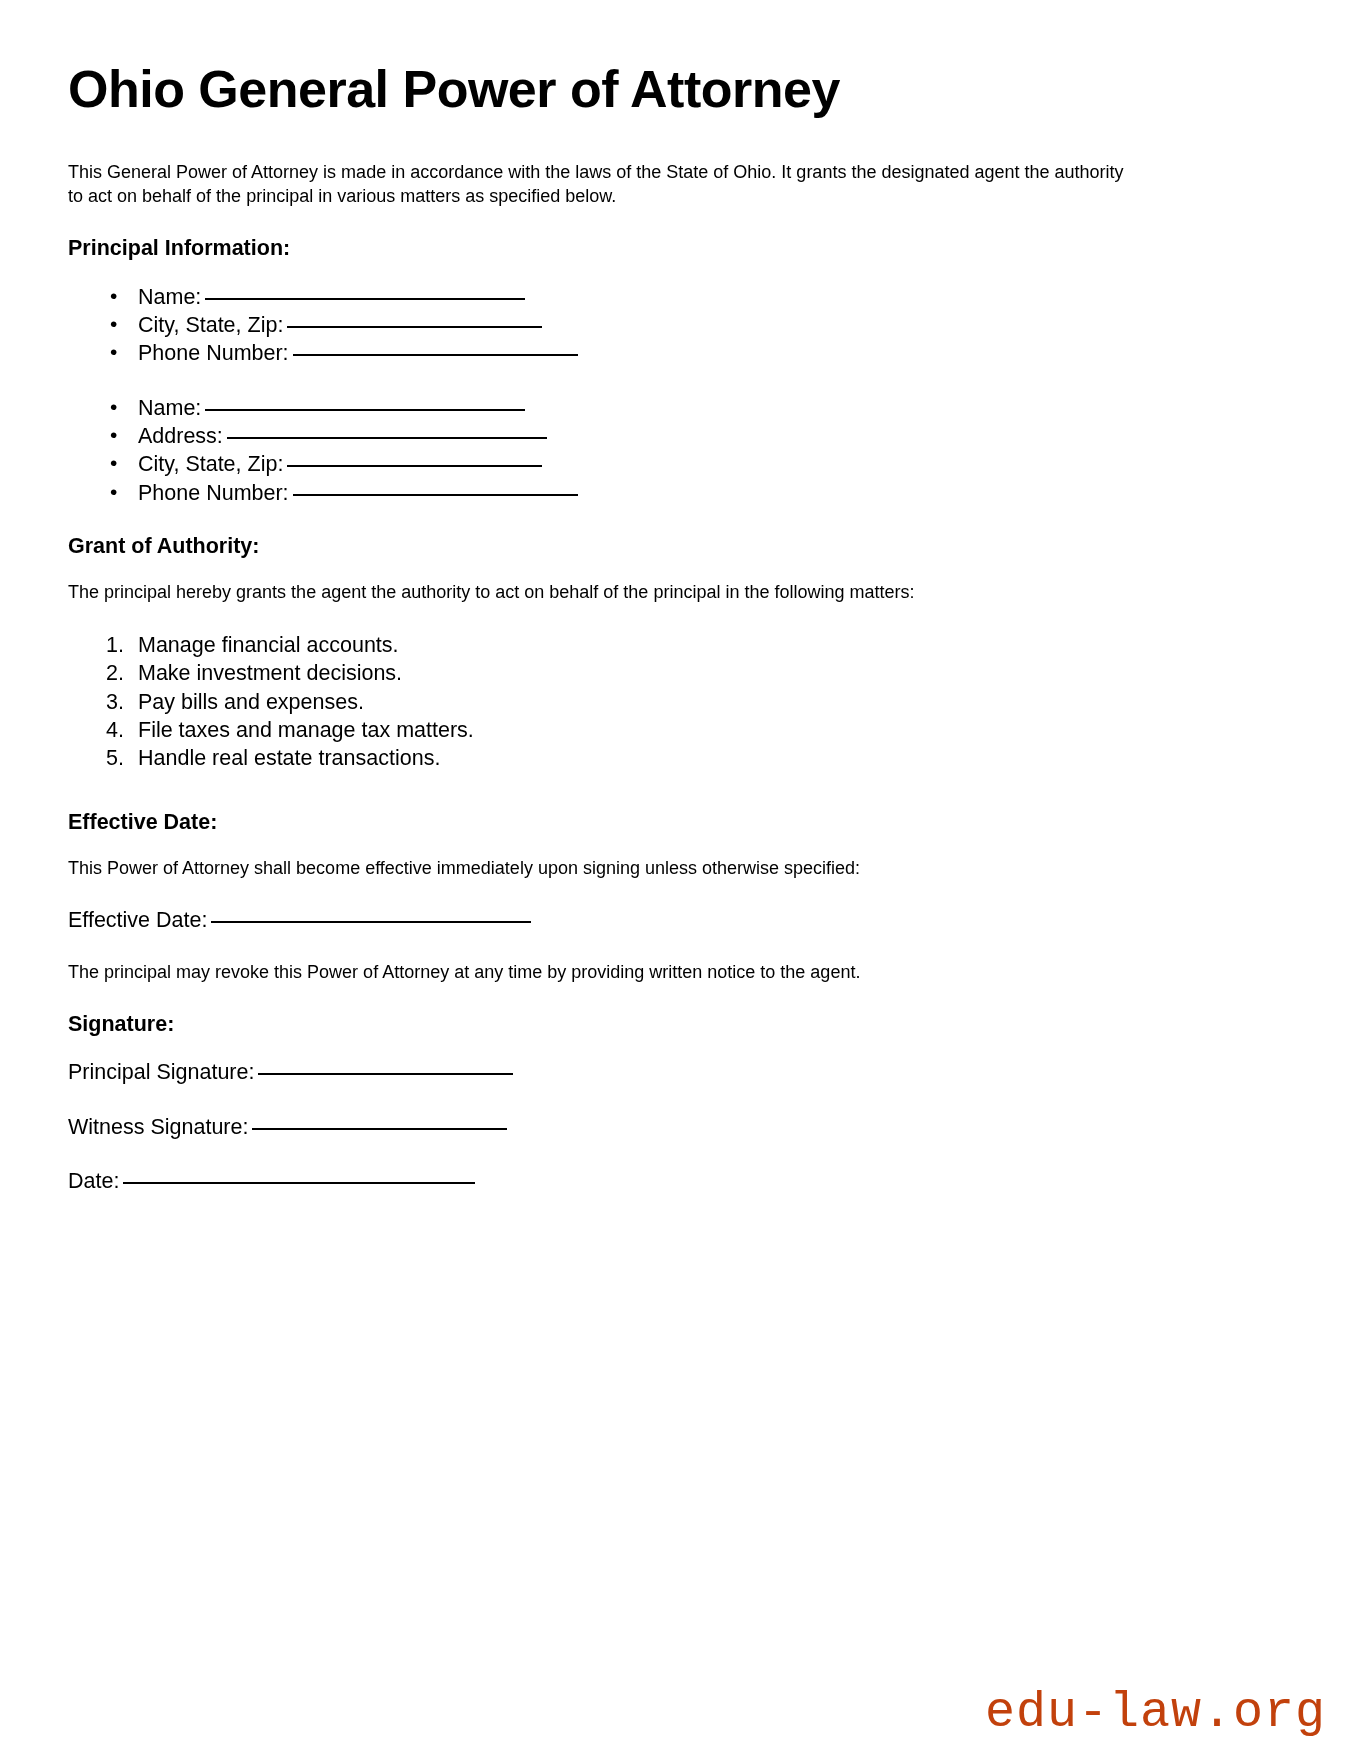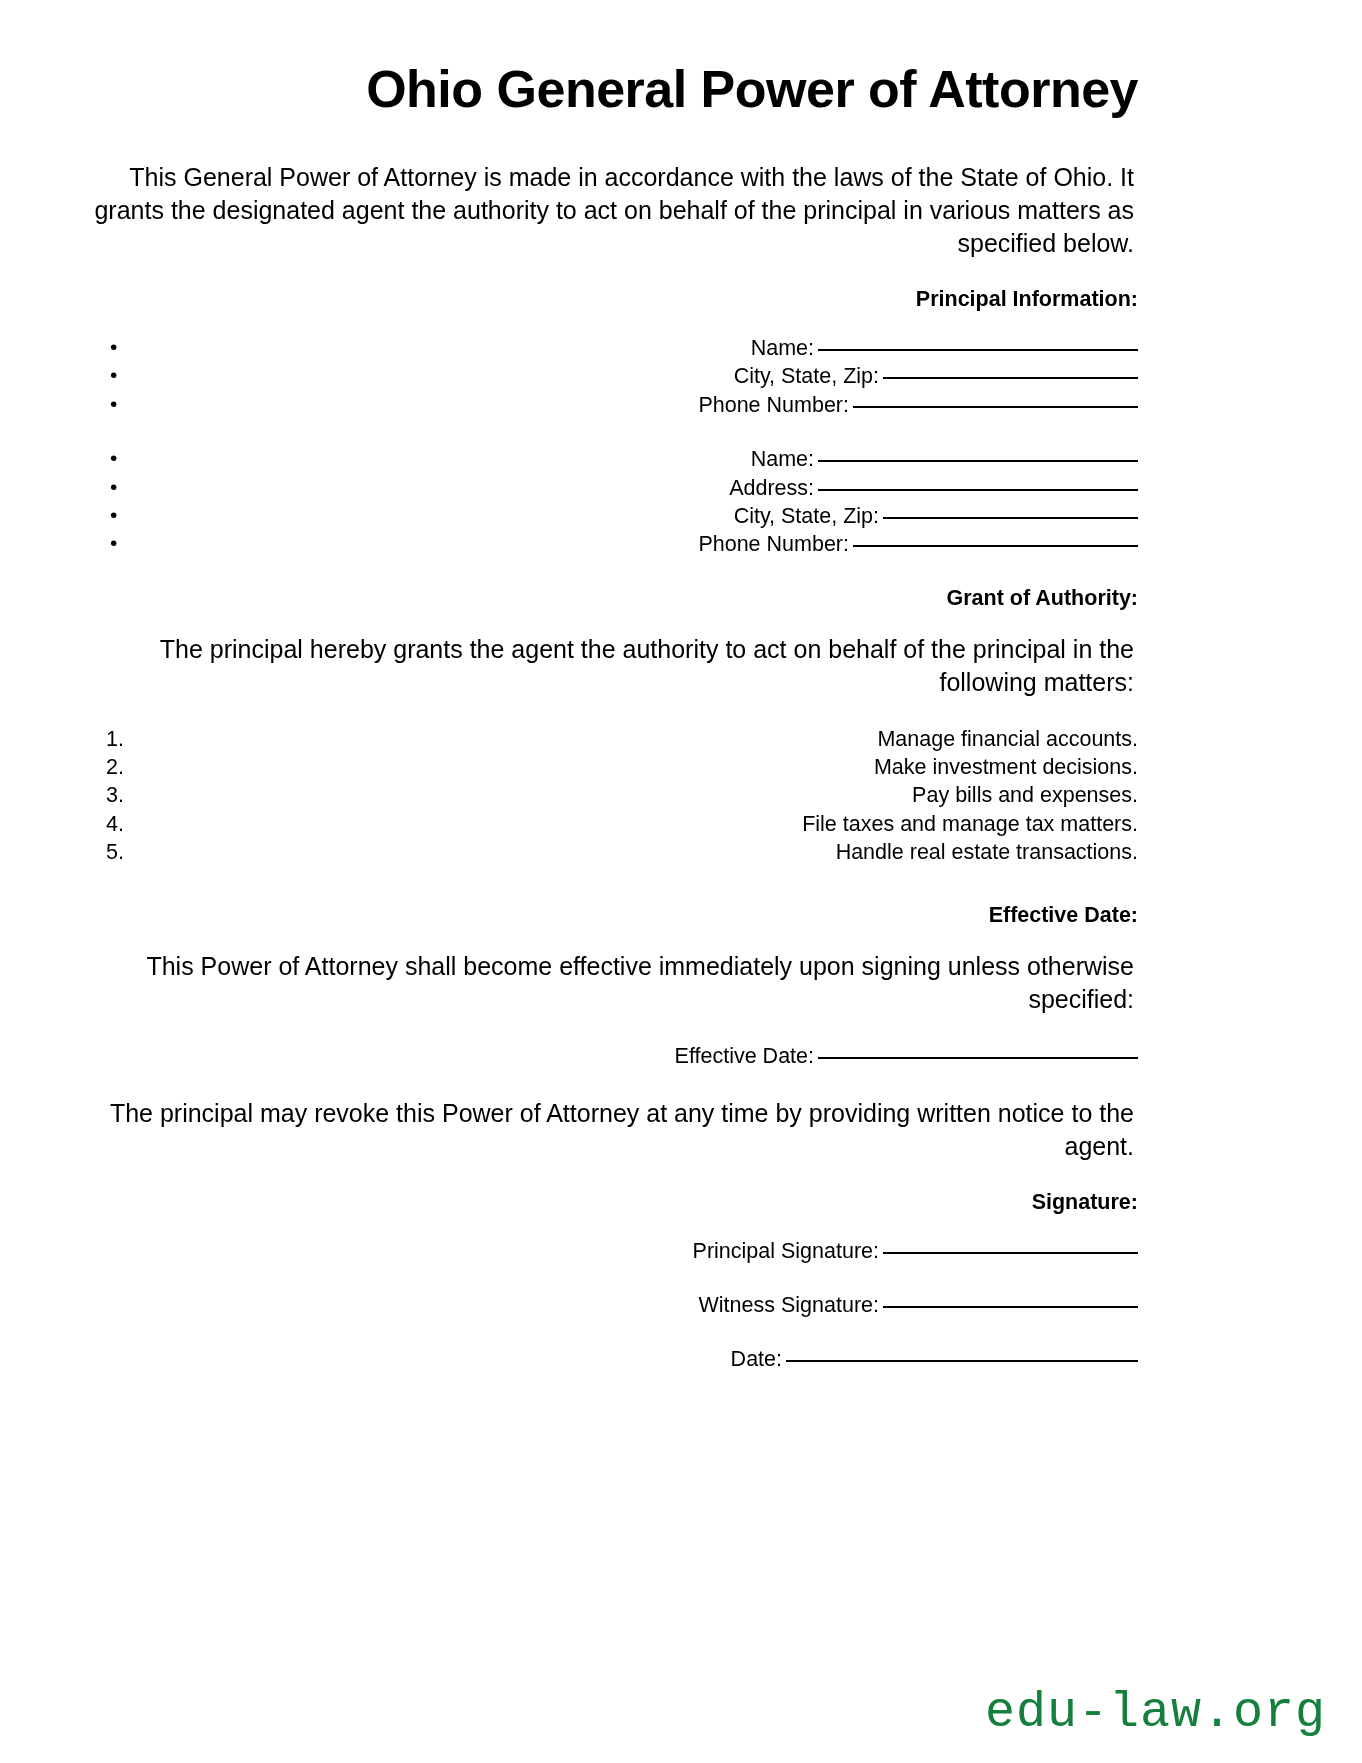--- a/index.html
+++ b/index.html
@@ -20,34 +20,33 @@
     left: 0; top: 0;
     width: 1362px;
     height: 1763px;
     background: #ffffff;
   }
   #doc {
     position: absolute;
     left: 68px;
     top: 62px;
     width: 1070px;
-    text-align: right;
   }
 
   .doc-title {
     font-size: 52px;
     font-weight: bold;
     letter-spacing: -0.5px;
     line-height: 1.06;
     margin: 0 0 44px 0;
     font-stretch: condensed;
   }
 
   p.para {
-    font-size: 25px;
+    font-size: 18px;
     line-height: 1.32;
     margin: 0 0 26px 0;
     max-width: 1066px;
   }
 
   h3.section {
     font-size: 21.5px;
     font-weight: bold;
     line-height: 1.3;
     margin: 16px 0 20px 0;
@@ -110,21 +109,21 @@
   .fill.w-lg  { width: 285px; }
   .fill.w-xl  { width: 320px; }
   .fill.w-xxl { width: 352px; }
 
   #watermark {
     position: absolute;
     right: 36px;
     bottom: 22px;
     font-family: "Liberation Mono", "DejaVu Sans Mono", monospace;
     font-size: 50px;
-    color: #15803d;
+    color: #c2410c;
     letter-spacing: 1px;
     white-space: nowrap;
     user-select: none;
   }
 </style>
 </head>
 <body>
 
 <div id="page">
 

